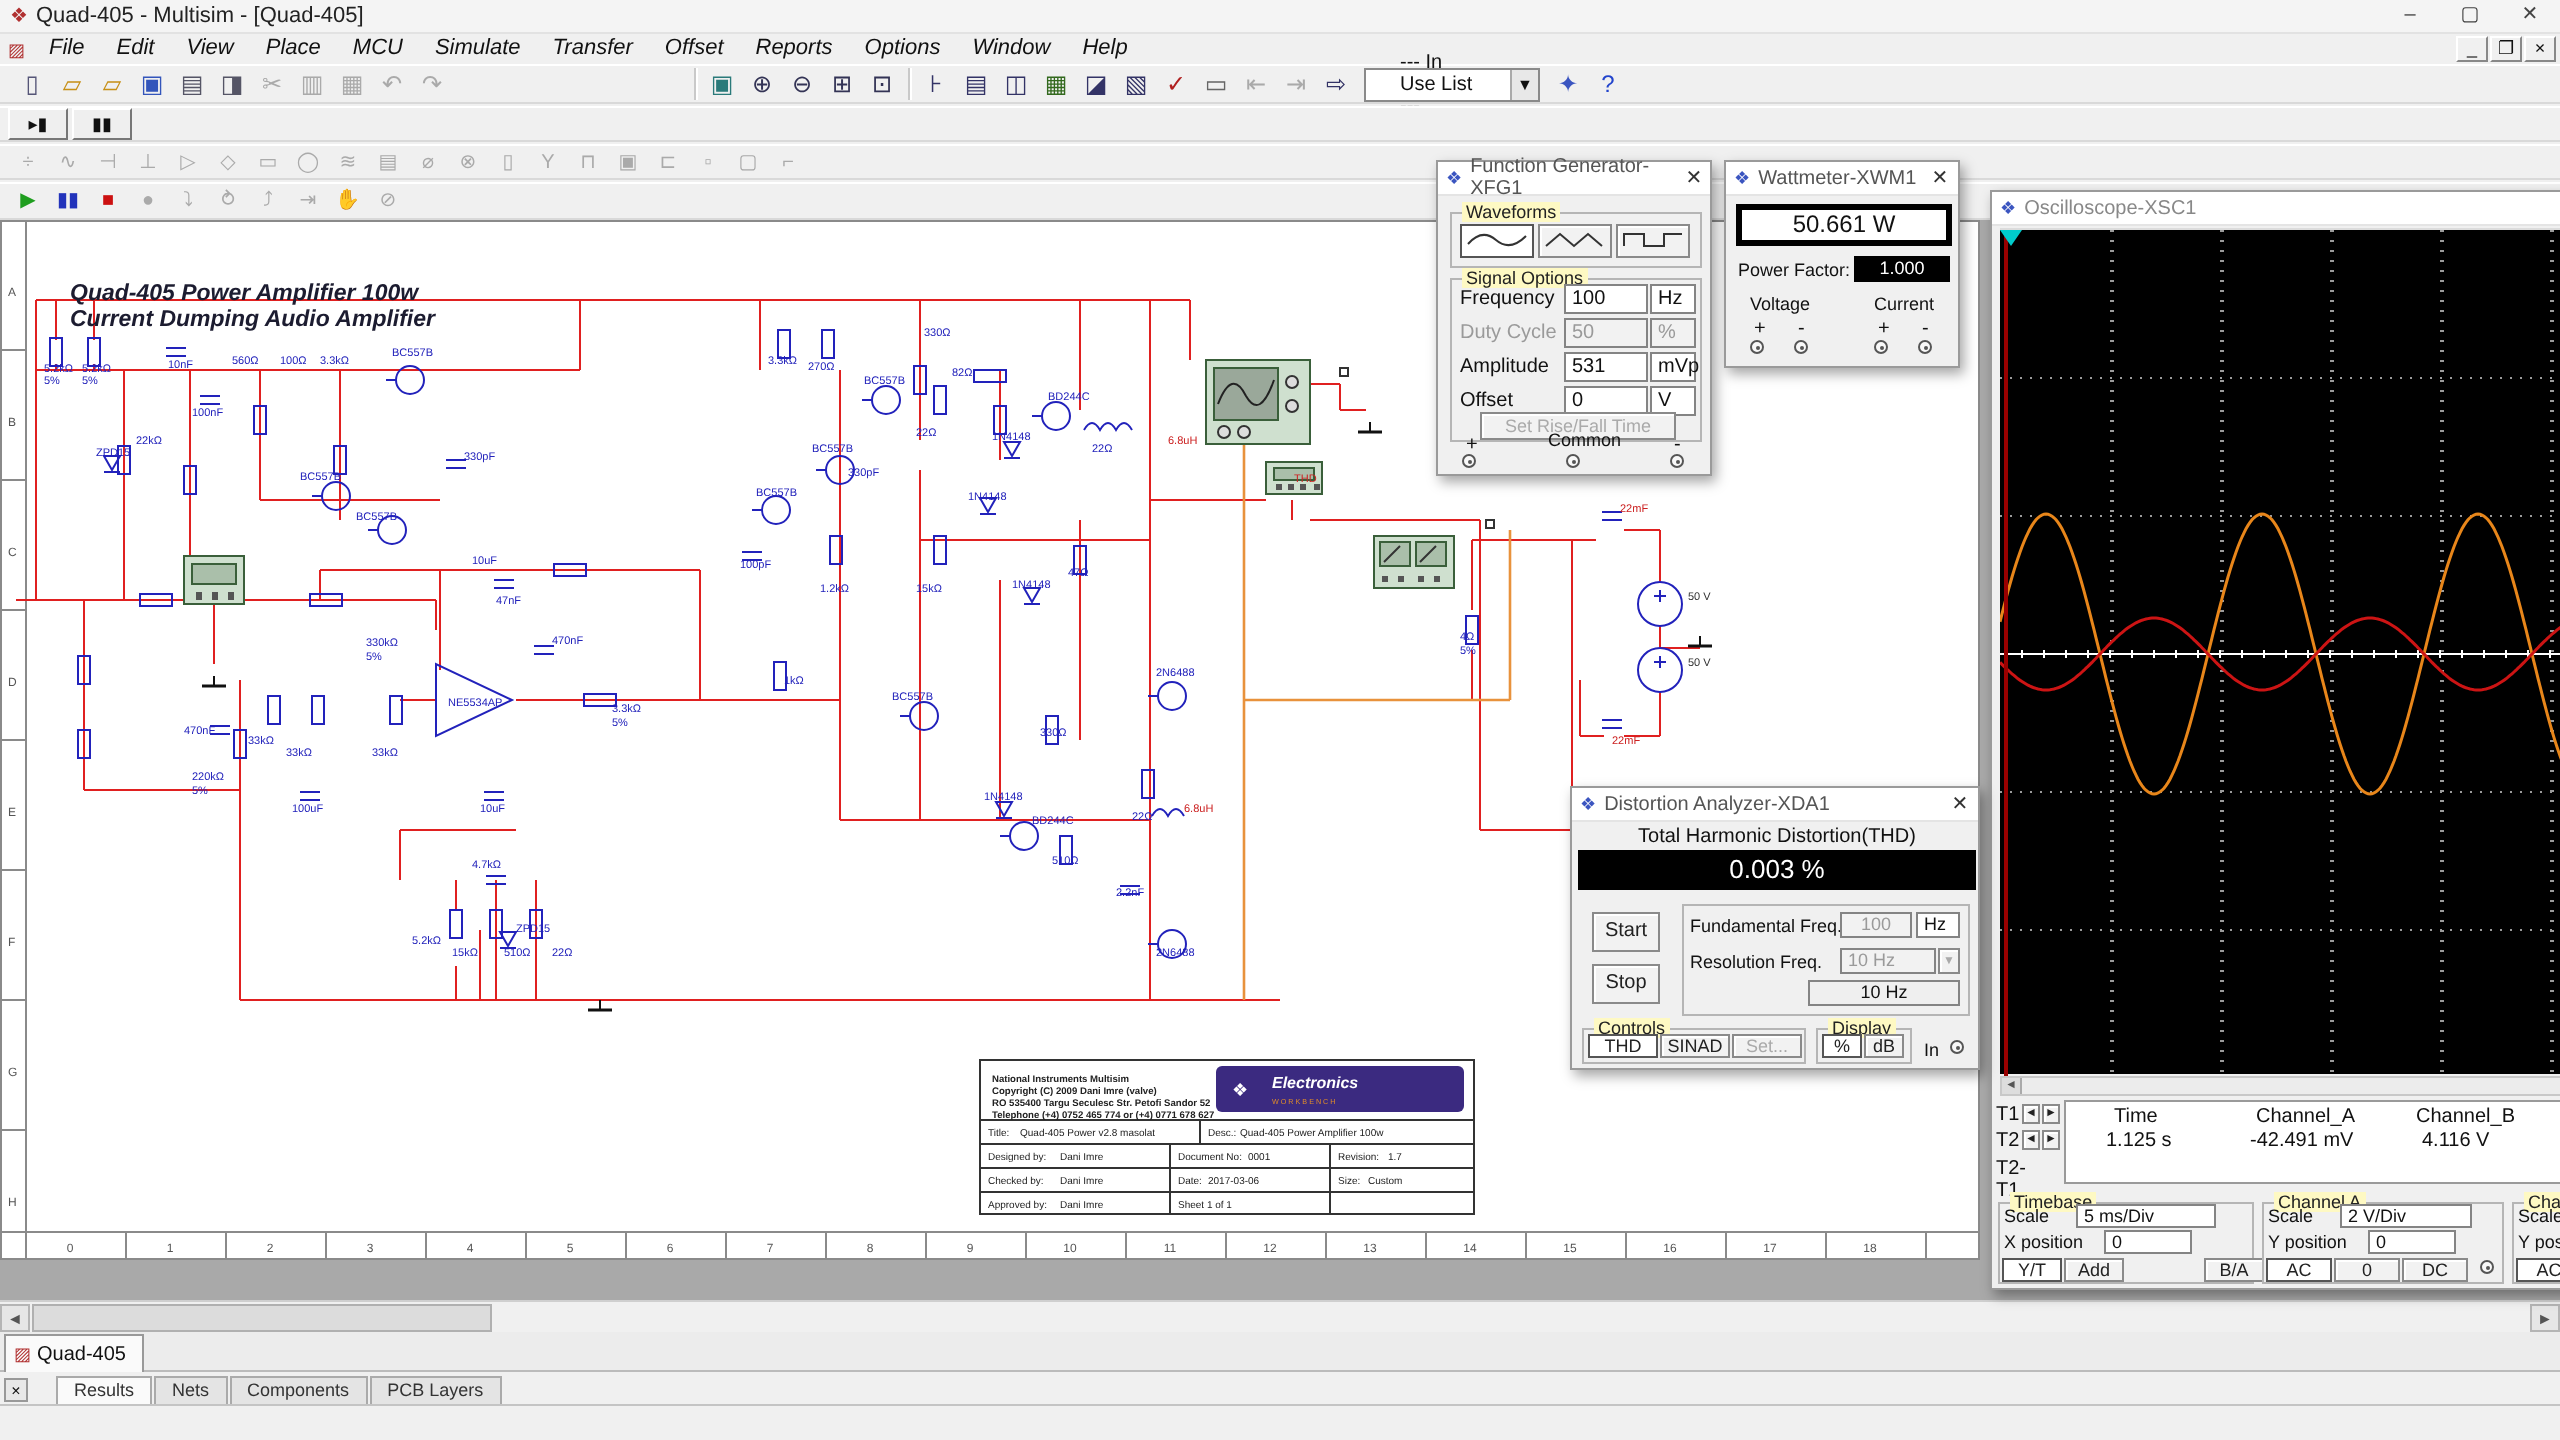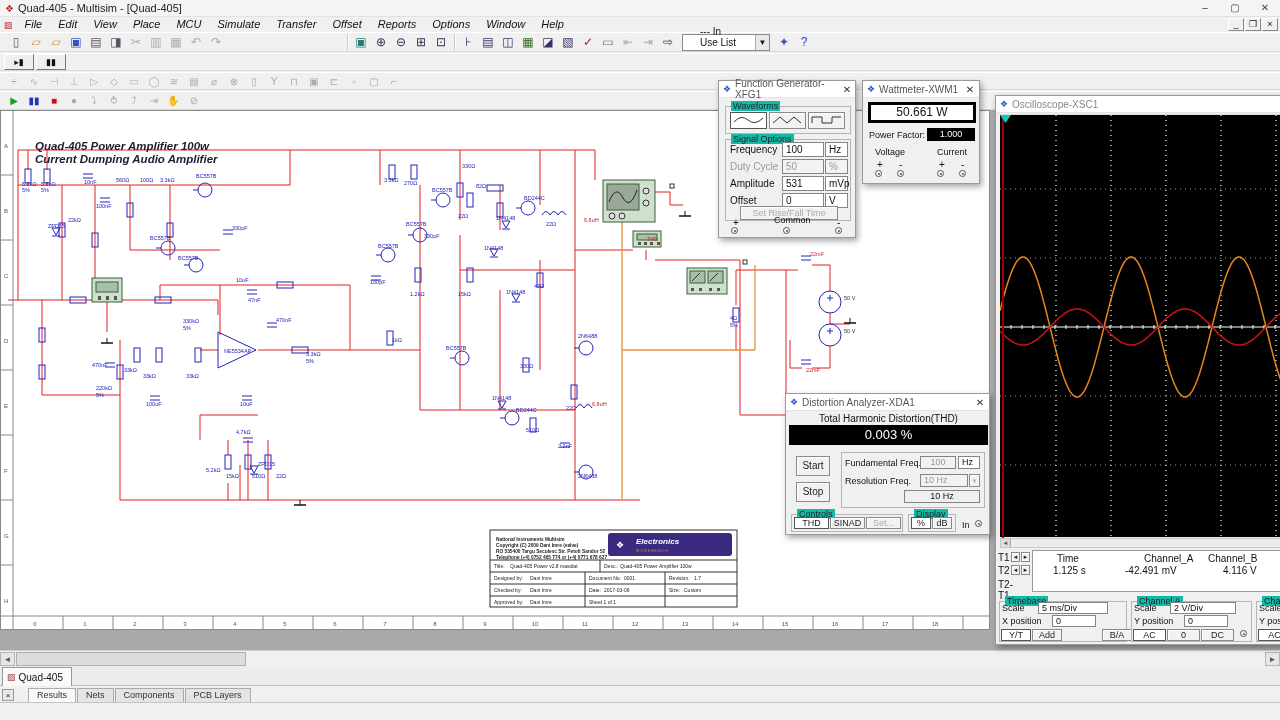--- a/index.html
+++ b/index.html
@@ -29,21 +29,21 @@
   #hscroll { position:absolute; left:0; top:540px; width:1280px; height:16px; background:#f0f0f0; border-top:1px solid #cfcfcf; }
   #hscroll .arr { position:absolute; top:1px; width:15px; height:14px; background:#e6e6e6; border:1px solid #b5b5b5; font-size:8px; text-align:center; line-height:13px; color:#555; }
   #hscroll .thumb { position:absolute; left:16px; top:1px; width:230px; height:14px; background:#dcdcdc; border:1px solid #b0b0b0; }
 
   
   .iwin { position:absolute; background:#f0f0f0; border:1px solid #9a9a9a; box-shadow:2px 3px 6px rgba(0,0,0,.35); }
   .ititle { height:17px; background:#ffffff; border-bottom:1px solid #e4e4e4; display:flex; align-items:center; font-size:10px; color:#555; }
   .ititle .iic { color:#3b55c0; font-size:9px; margin:0 4px; }
   .ititle .ix { margin-left:auto; width:18px; text-align:center; color:#333; font-size:10px; }
   .gb { position:absolute; border:1px solid #b5b5b5; }
-  .gbl { position:absolute; top:-6px; left:5px; background:#14b8a6; font-size:9px; padding:0 2px; color:#222; }
+  .gbl { position:absolute; top:-6px; left:5px; background:#fef9c3; font-size:9px; padding:0 2px; color:#222; }
   .tin { position:absolute; background:#fff; border:1px solid #848484; font-size:10px; line-height:13px; padding:0 3px; height:15px; }
   .tin.dis { background:#f2f2f2; color:#9a9a9a; }
   .lbl { position:absolute; font-size:10px; color:#111; }
   .cbtn { position:absolute; background:#f2f2f2; border:1px solid #8a8a8a; box-shadow:inset 1px 1px 0 #fff; font-size:10px; text-align:center; color:#222; }
   .cbtn.on { background:#fff; box-shadow:none; border-color:#555; }
   .cbtn.dis { color:#aaa; }
   .lcd { background:#000; color:#fff; position:absolute; text-align:center; }
   .term { position:absolute; width:7px; height:7px; border:1px solid #555; border-radius:50%; background:#f8f8f8; }
   .term:after { content:""; position:absolute; left:2px; top:2px; width:2px; height:2px; background:#555; border-radius:50%; }
 
@@ -731,25 +731,25 @@
       <span class="ro" style="position:absolute;left:0;top:0;">T1</span>
       <div class="cbtn" style="left:13px;top:0;width:9px;height:10px;font-size:6px;line-height:9px;">◄</div>
       <div class="cbtn" style="left:23px;top:0;width:9px;height:10px;font-size:6px;line-height:9px;">►</div>
       <span class="ro" style="position:absolute;left:0;top:13px;">T2</span>
       <div class="cbtn" style="left:13px;top:13px;width:9px;height:10px;font-size:6px;line-height:9px;">◄</div>
       <div class="cbtn" style="left:23px;top:13px;width:9px;height:10px;font-size:6px;line-height:9px;">►</div>
       <span class="ro" style="position:absolute;left:0;top:27px;">T2-T1</span>
     </div>
     <div style="position:absolute;left:36px;top:454px;width:304px;height:42px;background:#fff;border:1px solid #9a9a9a;">
       <span class="ro" style="position:absolute;left:24px;top:2px;">Time</span>
-      <span class="ro" style="position:absolute;left:95px;top:2px;margin-left:16px;">Channel_A</span>
+      <span class="ro" style="position:absolute;left:95px;top:2px;">Channel_A</span>
       <span class="ro" style="position:absolute;left:175px;top:2px;">Channel_B</span>
       <span class="ro" style="position:absolute;left:20px;top:14px;">1.125 s</span>
       <span class="ro" style="position:absolute;left:92px;top:14px;">-42.491 mV</span>
-      <span class="ro" style="position:absolute;left:190px;top:14px;">4.116 V</span>
+      <span class="ro" style="position:absolute;left:178px;top:14px;">4.116 V</span>
     </div>
     <div class="gb" style="left:3px;top:505px;width:128px;height:41px;">
       <span class="gbl">Timebase</span>
       <span class="lbl" style="left:2px;top:1px;font-size:9px;">Scale</span>
       <div class="tin" style="left:38px;top:0px;width:70px;height:12px;line-height:10px;font-size:9px;">5 ms/Div</div>
       <span class="lbl" style="left:2px;top:14px;font-size:9px;">X position</span>
       <div class="tin" style="left:52px;top:13px;width:44px;height:12px;line-height:10px;font-size:9px;">0</div>
       <div id="tb-btns" style="position:absolute;left:1px;top:27px;display:flex;">
           <div class="cbtn on" style="position: relative; width: 30px; height: 12px; line-height: 11px; font-size: 9px; margin-right: 1px;">Y/T</div>
           <div class="cbtn" style="position: relative; width: 30px; height: 12px; line-height: 11px; font-size: 9px; margin-right: 1px;">Add</div>

